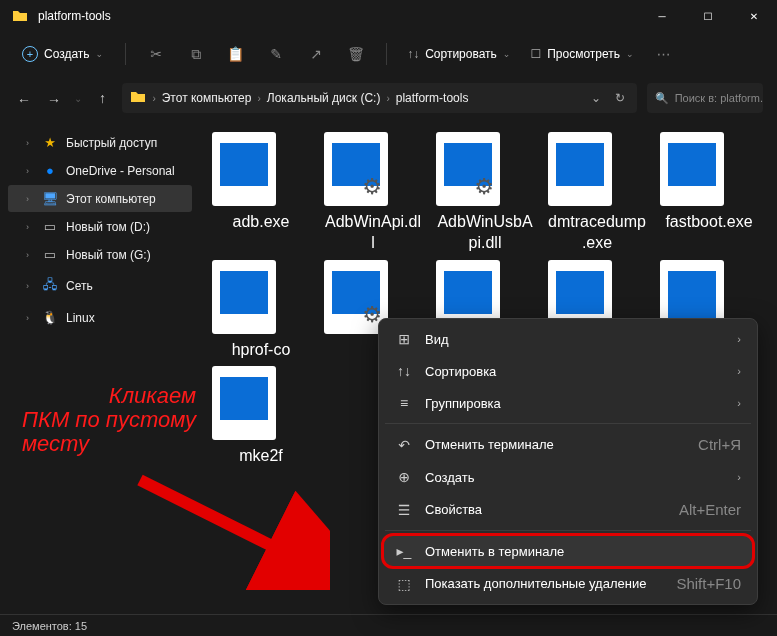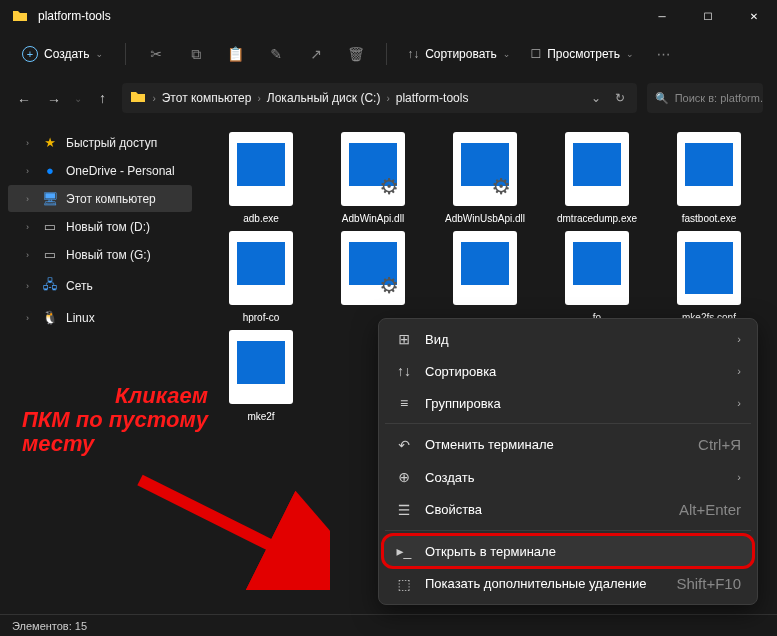--- a/index.html
+++ b/index.html
@@ -26,36 +26,36 @@
 .path-icons{display:flex;gap:14px;margin-left:auto;color:#aaa;padding-right:4px}
 .searchbox{width:116px;height:30px;background:#232323;border-radius:4px;display:flex;align-items:center;padding:0 8px;gap:6px;color:#888;font-size:11px;white-space:nowrap;overflow:hidden}
 .main{display:flex;height:calc(636px - 32px - 44px - 44px - 22px)}
 .sidebar{width:200px;padding:8px 4px;overflow:hidden}
 .sb-item{display:flex;align-items:center;gap:8px;padding:6px 10px 6px 18px;font-size:12px;color:#eee;border-radius:3px;margin:1px 4px}
 .sb-item.active{background:#353535}
 .sb-item .chev{color:#888;font-size:9px;width:8px}
 .sb-item .ic{width:16px;text-align:center;font-size:13px}
 .files{flex:1;padding:12px 0 0 12px;position:relative}
 .file-grid{display:flex;flex-wrap:wrap;gap:6px 14px}
-.file{width:98px;display:flex;flex-direction:column;align-items:center;text-align:center;font-size:10px;color:#fff}
+.file{width:98px;display:flex;flex-direction:column;text-align:center;font-size:16px;color:#fff}
 .file .thumb{width:64px;height:74px;background:#fff;border-radius:3px;position:relative;margin-bottom:6px}
 .file .thumb::before{content:'';position:absolute;left:8px;top:11px;right:8px;bottom:20px;background:#0a6dd6}
 .file .thumb.gear::after{content:'⚙';position:absolute;right:6px;bottom:6px;font-size:22px;color:#555}
 .file .thumb.conf::before{bottom:11px}
 .file .name{line-height:1.3;max-width:98px;word-break:break-word}
 .statusbar{position:absolute;bottom:0;left:0;right:0;height:22px;display:flex;align-items:center;padding:0 12px;font-size:11px;color:#ccc;border-top:1px solid #333;background:#1a1a1a}
 .ctxmenu{position:absolute;left:378px;top:318px;width:380px;background:#2b2b2b;border:1px solid #3d3d3d;border-radius:8px;padding:4px;box-shadow:0 8px 24px rgba(0,0,0,.5);z-index:50}
 .ctx-item{display:flex;align-items:center;gap:12px;padding:8px 12px;font-size:13px;color:#fff;border-radius:4px;position:relative}
 .ctx-item .ci{width:18px;text-align:center;color:#ccc;font-size:14px}
 .ctx-item .lab{flex:1}
 .ctx-item .sc{color:#888;font-size:15px}
 .ctx-item .arr{color:#aaa;font-size:11px}
 .ctx-sep{height:1px;background:#3d3d3d;margin:4px 2px}
 .ctx-item.hl{outline:3px solid #e20000;outline-offset:-1px;border-radius:10px;background:#353535}
-.annot{position:absolute;left:22px;top:384px;color:#ff1a1a;font-size:22px;font-weight:700;font-style:italic;line-height:1.1;z-index:40;font-family:Arial,sans-serif}
+.annot{position:absolute;left:22px;top:384px;color:#ff1a1a;font-size:22px;font-weight:400;font-style:italic;line-height:1.1;z-index:40;font-family:Arial,sans-serif}
 .arrow{position:absolute;left:130px;top:470px;z-index:40;pointer-events:none}
 </style>
 </head>
 <body>
 
 <div class="titlebar">
   <span class="icon">
       <svg width="16" height="16" viewBox="0 0 16 16">
         <path fill="#ffcd3b" d="M1 3h5l2 2h7v8H1z"></path>
       </svg>
@@ -258,20 +258,20 @@
       <span class="arr">›</span>
     </div>
     <div class="ctx-item">
       <span class="ci">☰</span>
       <span class="lab">Свойства</span>
       <span class="sc">Alt+Enter</span>
     </div>
     <div class="ctx-sep"></div>
     <div class="ctx-item hl">
       <span class="ci">▸_</span>
-      <span class="lab">Открыть в терминале</span>
+      <span class="lab">Отменить в терминале</span>
     </div>
     <div class="ctx-item">
       <span class="ci">⬚</span>
       <span class="lab">Показать дополнительные удаление</span>
       <span class="sc">Shift+F10</span>
     </div>
   </div>
 
 </body></html>

